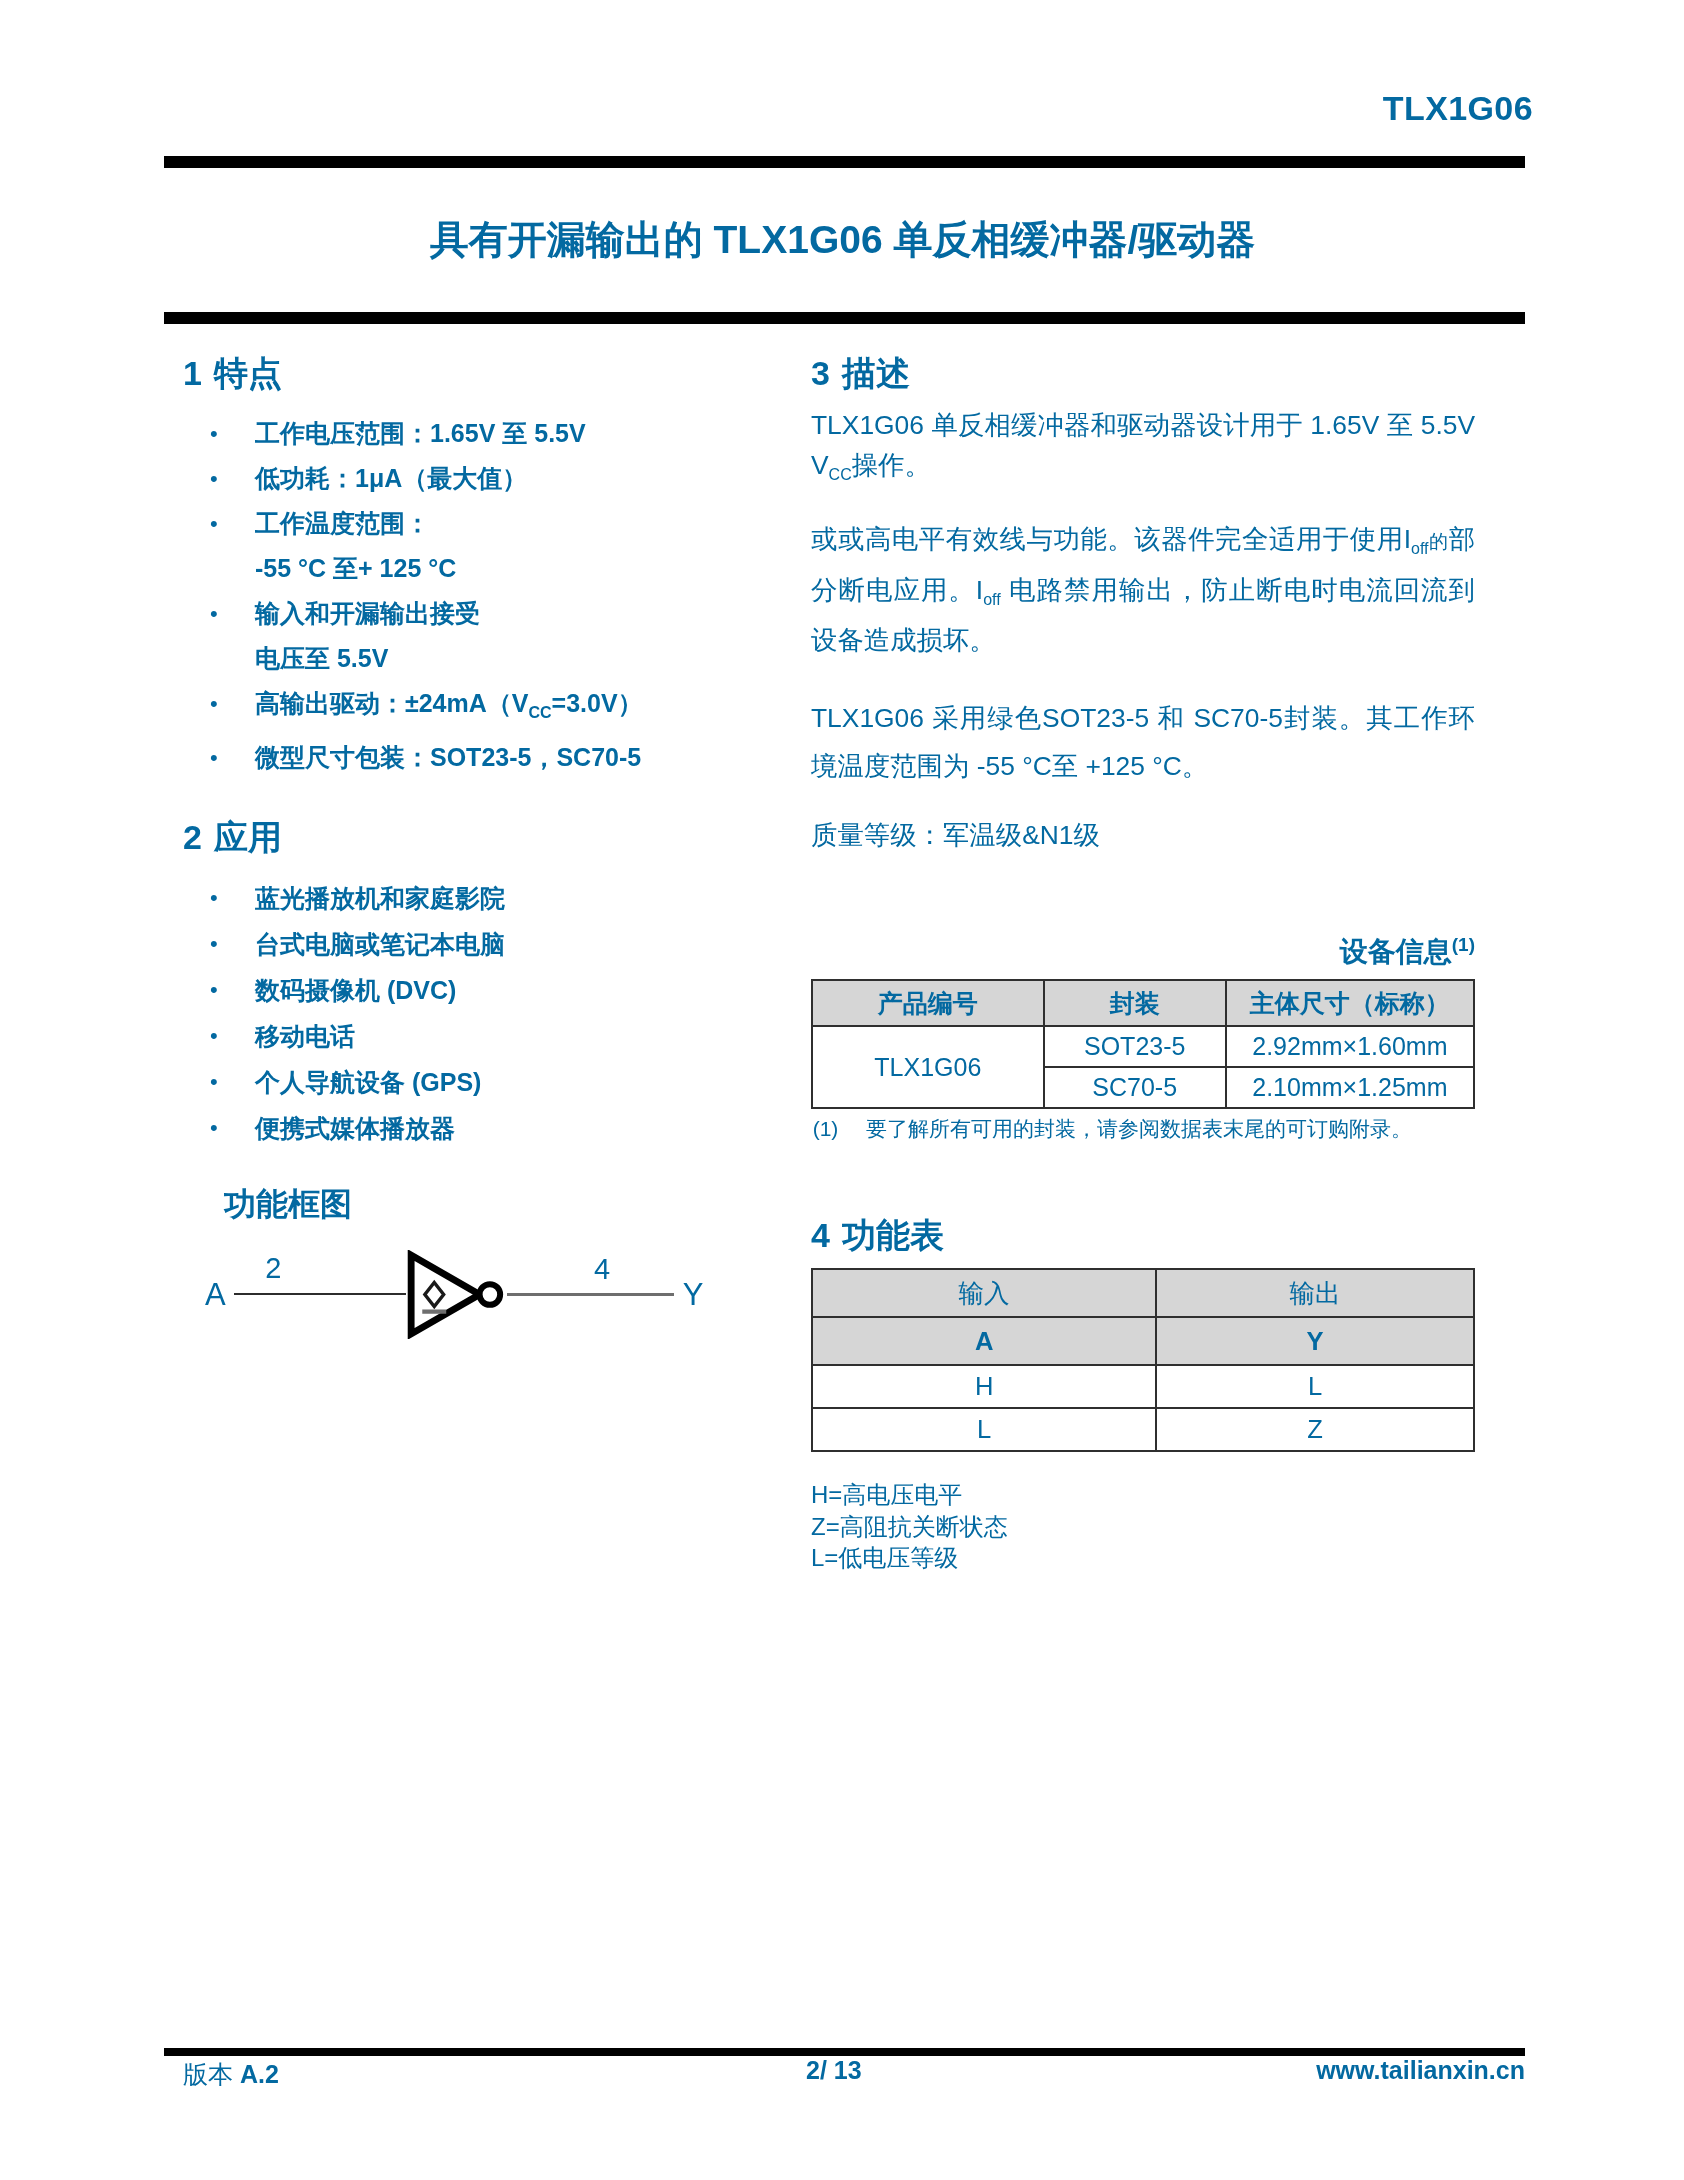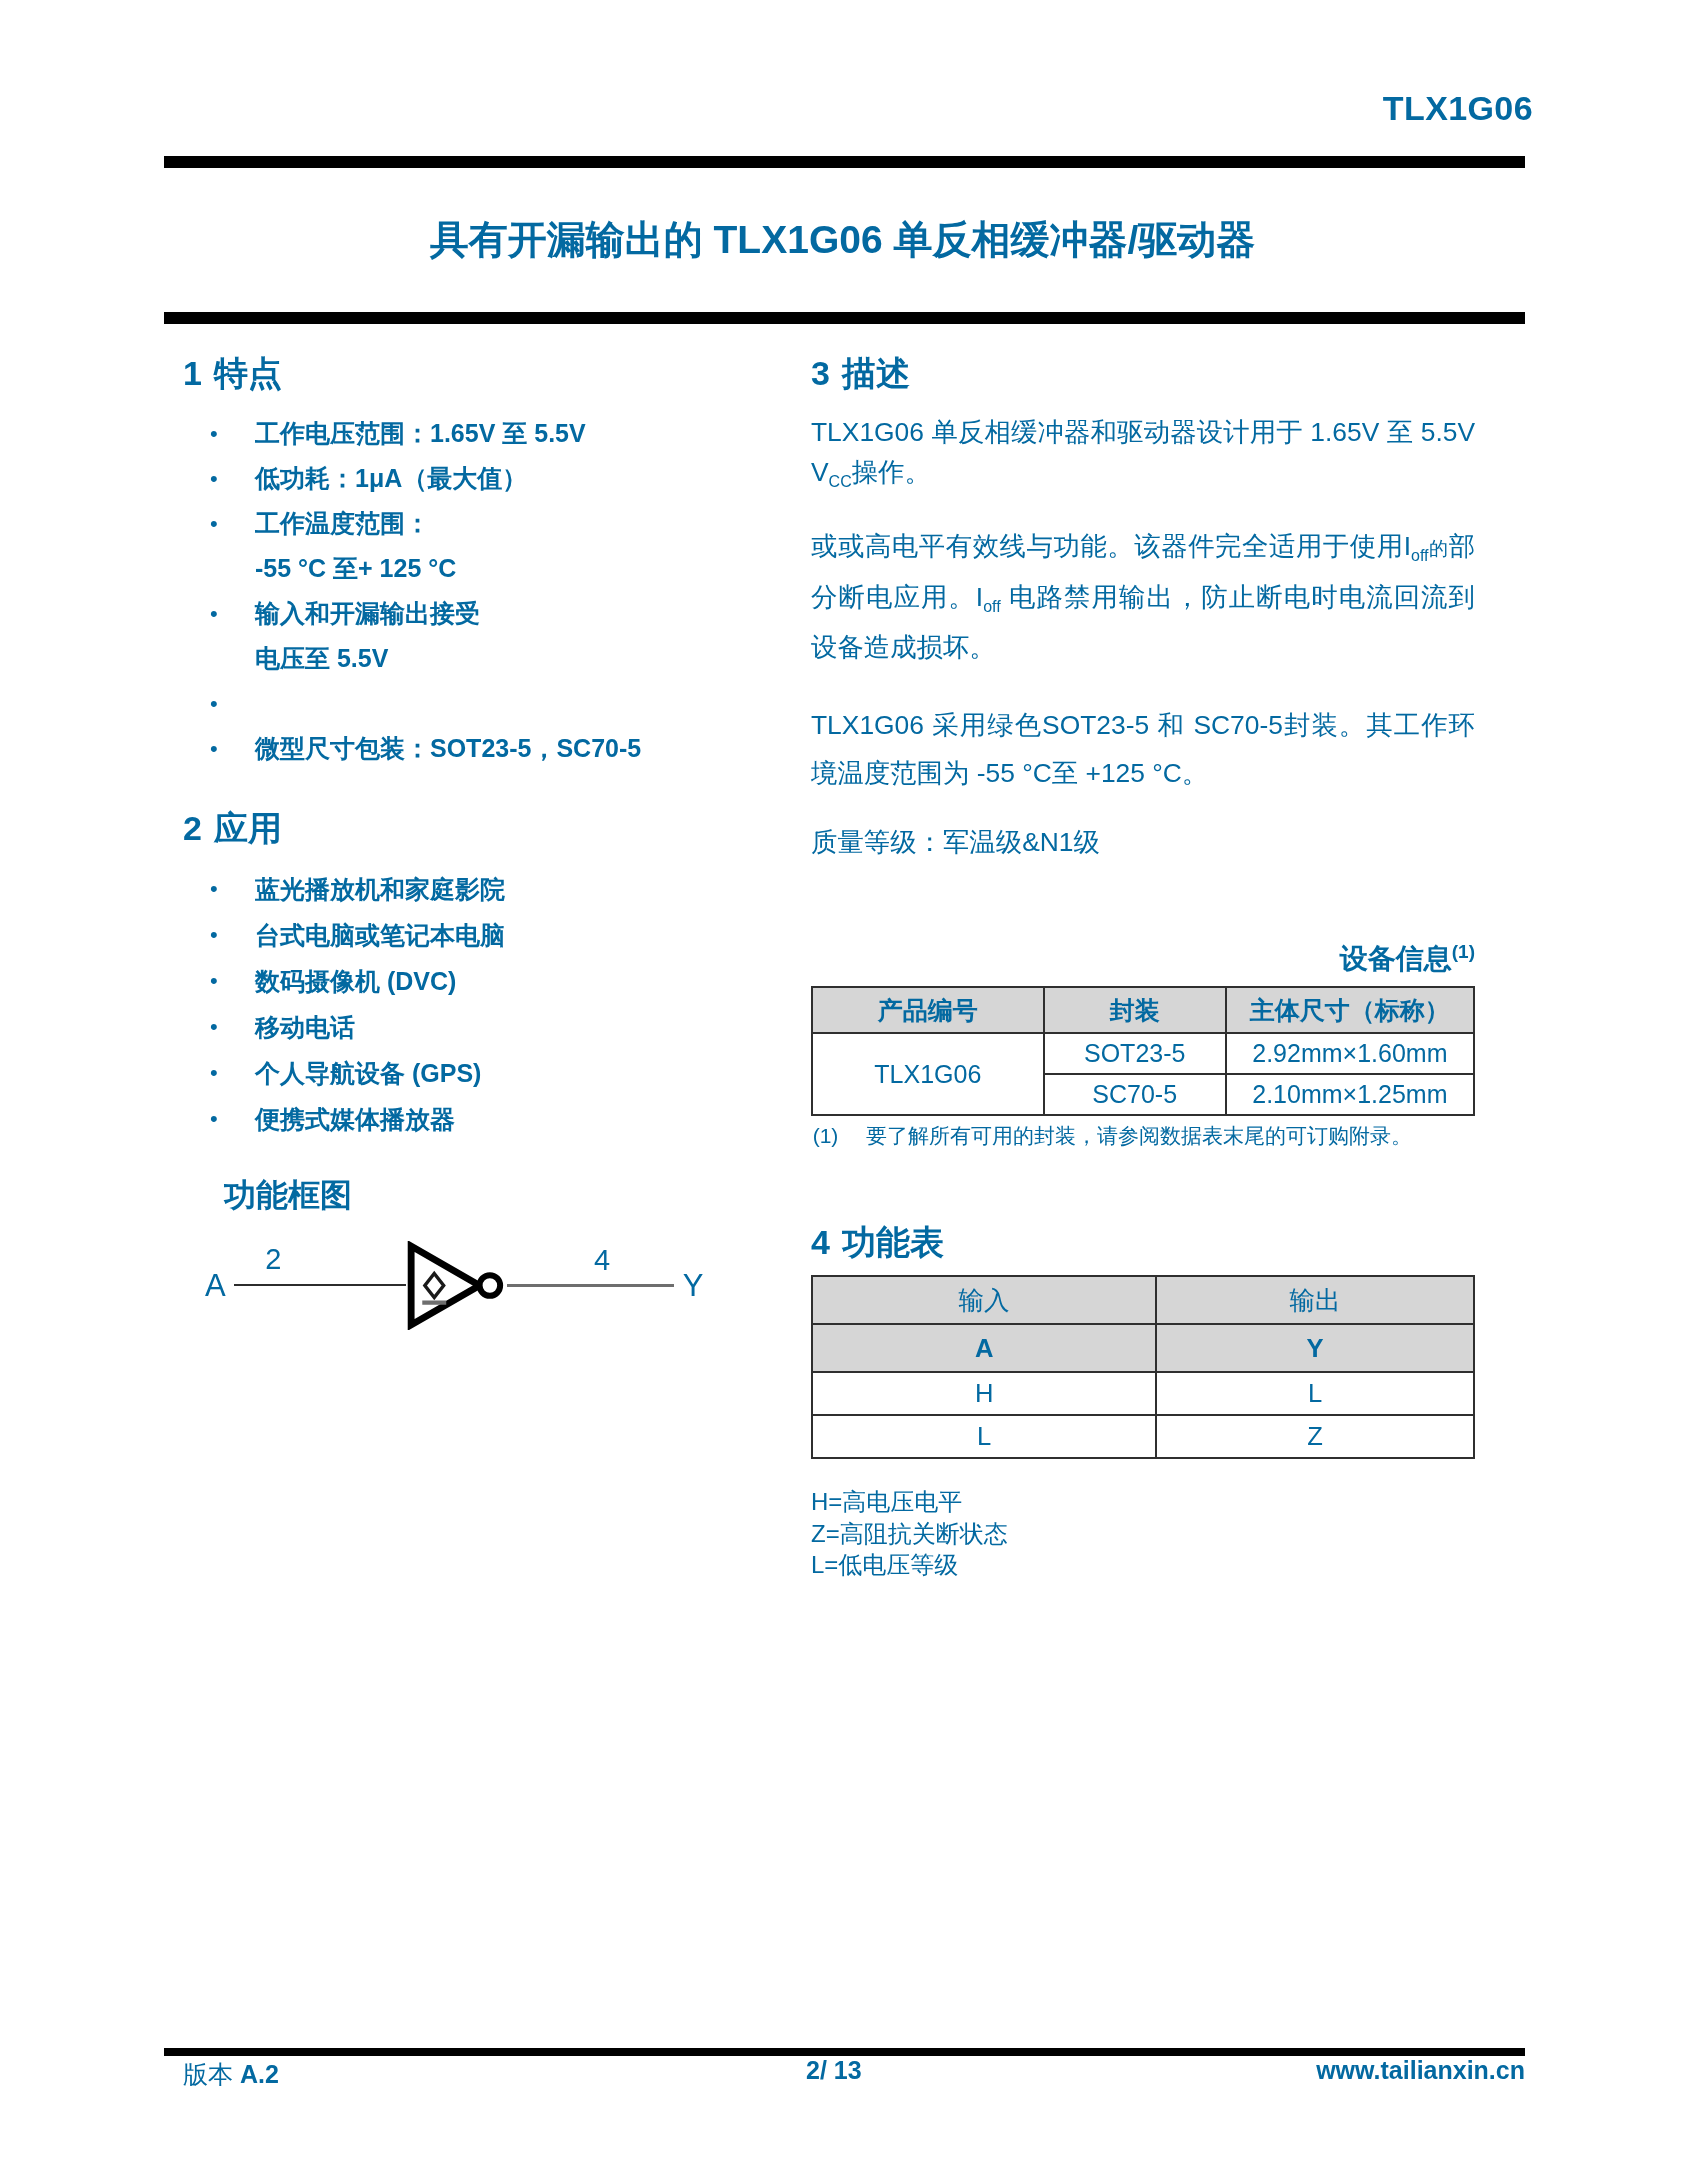--- a/index.html
+++ b/index.html
@@ -47,21 +47,21 @@
   .lbl-y { padding-left: 8.5px; }
   .wire { position: relative; height: 0; flex: none; }
   .wire-in  { width: 172px; border-top: 2.6px solid #2c2c2c; }
   .wire-out { width: 167px; border-top: 3.4px solid #6e6e6e; }
   .pin-num { position: absolute; top: -43px; font-size: 29px; }
   .pin-num-2 { left: 18%; }
   .pin-num-4 { left: 52%; }
   .inv-svg { flex: none; display: block; }
   
   .desc-p { font-size: 26.4px; line-height: 40px; text-align: justify; }
-  .p1 { margin-top: 18px; }
+  .p1 { margin-top: 11px; }
   .p2 { margin-top: 24px; }
   .p3 { margin-top: 34px; line-height: 48px; }
   .p4 { margin-top: 25.6px; }
   .small-de { font-size: 19px; }
   
   .tbl-title { margin-top: 72px; text-align: right; font-size: 28px; font-weight: 700; line-height: 36px; }
   .tbl-title sup { font-size: 19px; }
   table { width: 100%; border-collapse: collapse; }
   .device-table { margin-top: 8.5px; }
   .device-table th, .device-table td {
@@ -124,20 +124,21 @@
           </div>
           <div class="b-row">
             <span class="b-dot">•</span>
             <div class="b-text">
               <div>输入和开漏输出接受</div>
               <div>电压至 5.5V</div>
             </div>
           </div>
           <div class="b-row">
             <span class="b-dot">•</span>
+            <div class="b-text"><span>高输出驱动：±24mA（V</span><sub class="vsub">CC</sub><span>=3.0V）</span></div>
           </div>
           <div class="b-row">
             <span class="b-dot">•</span>
             <div class="b-text">微型尺寸包装：SOT23-5，SC70-5</div>
           </div>
         </div>
       </section>
 
       <section style="margin-top:37px;">
         <h2 class="sec-heading"><span class="sec-num">2</span><span>应用</span></h2>

